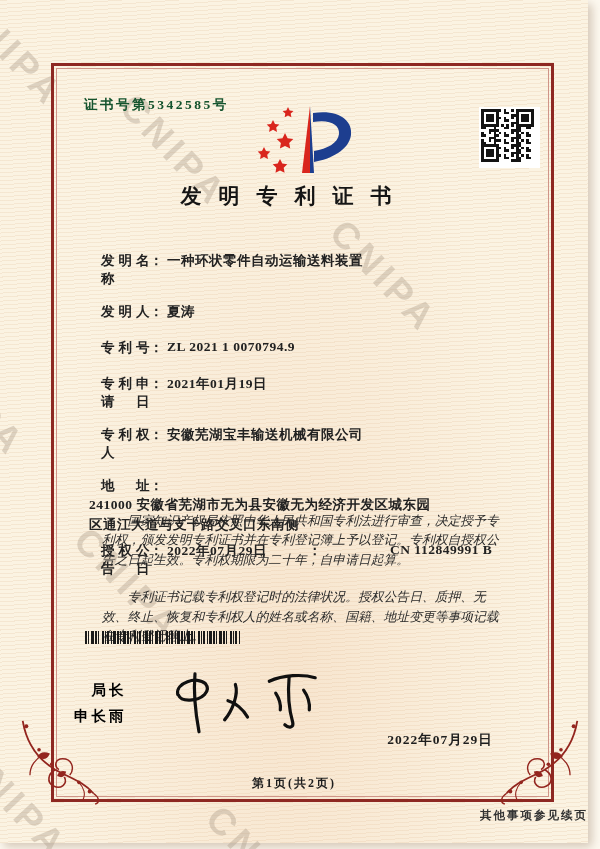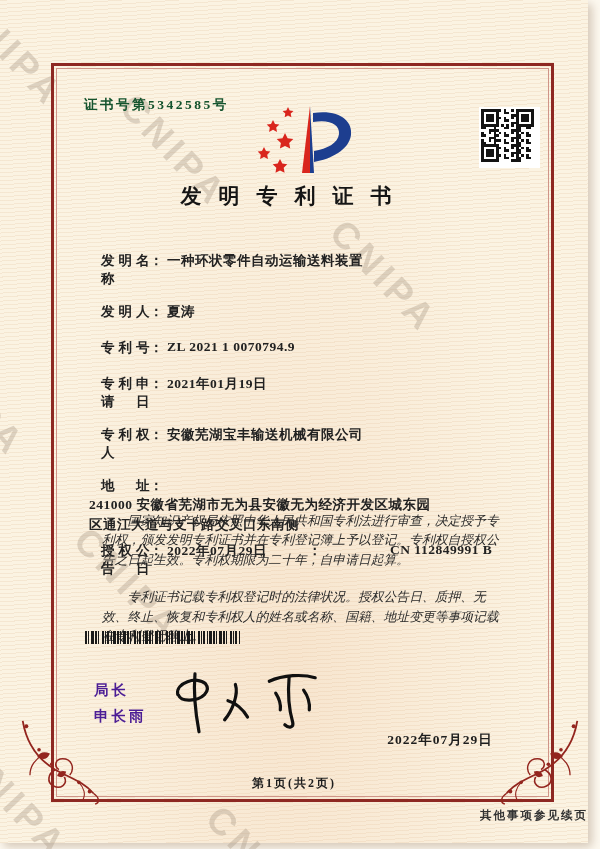--- a/index.html
+++ b/index.html
@@ -55,22 +55,22 @@
   .colon{display:inline-block;}
   .fvalue{margin-left:4px;letter-spacing:.5px;}
   .addr .fvalue{width:342px;line-height:1.5;}
   .frow-addr{margin-bottom:6px;flex-direction:column;}
   .frow-split{position:relative;}
   .pair2{position:absolute;left:223px;top:0;display:flex;}
   .paras{position:absolute;left:84px;top:494px;width:438px;
          font-size:12.8px;line-height:1.52;font-style:italic;font-weight:500;color:#2b2b2b;}
   .paras p{margin:18px;text-indent:2em;}
   .barcode{position:absolute;left:85px;top:631px;width:158px;height:13px;}
-  .signer{position:absolute;left:94px;top:683px;font-size:14.5px;font-weight:700;
-          letter-spacing:3px;color:#4c1d95;line-height:1.0;}
+  .signer{position:absolute;left:74px;top:683px;font-size:14.5px;font-weight:700;
+          letter-spacing:3px;color:#000000;line-height:1.0;text-align:right;}
   .signer div{margin-bottom:11px;}
   .sig{position:absolute;left:158px;top:666px;width:182px;height:72px;transform:rotate(-2deg);}
   .sig-date{position:absolute;left:355px;top:731px;width:170px;text-align:center;
             font-size:13.5px;font-weight:600;letter-spacing:1px;}
   .page-num{position:absolute;left:0;right:12px;top:775px;text-align:center;
             font-size:12px;font-weight:600;letter-spacing:2px;}
   .cont-note{position:absolute;left:0;right:12px;top:808px;text-align:right;
              font-size:11.5px;font-weight:600;letter-spacing:2px;color:#333;}
   .corner{position:absolute;width:86px;height:90px;}
   .corner-br{left:494px;top:717px;}

